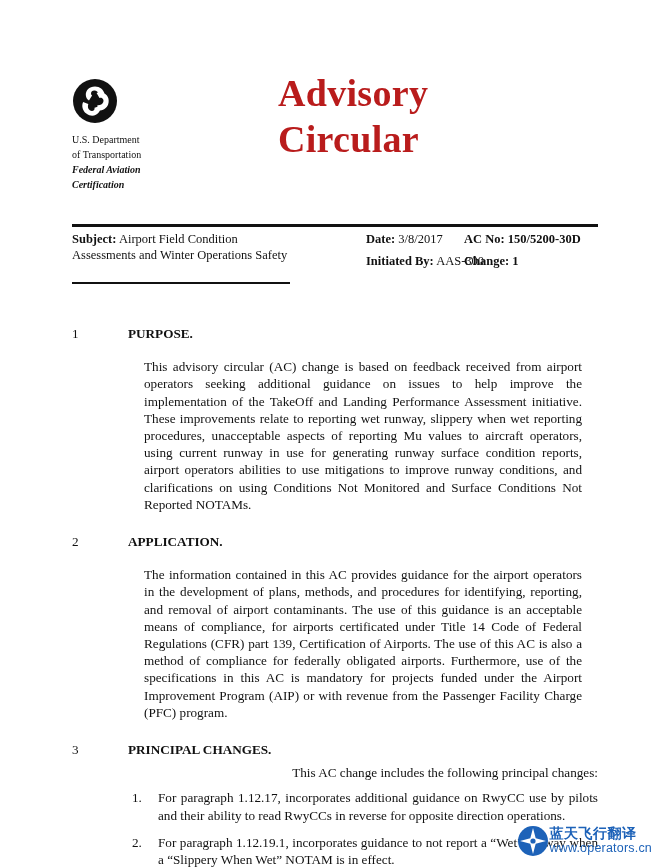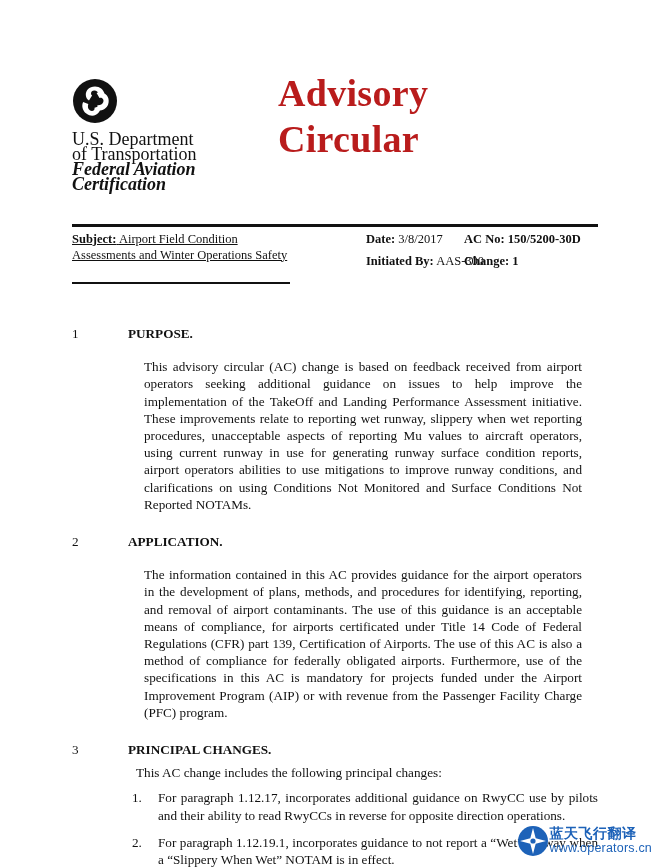--- a/index.html
+++ b/index.html
@@ -39,21 +39,21 @@
     height: 46px;
   }
   .dot-seal svg { display: block; }
 
   .dot-text {
     position: absolute;
     left: 0;
     top: 62px;
     width: 170px;
     font-family: "Liberation Serif", serif;
-    font-size: 18px;
+    font-size: 10px;
     line-height: 15px;
     color: #111;
   }
   .dot-text .bold { font-weight: bold; font-style: italic; }
 
   .ac-title {
     position: absolute;
     right: 0;
     top: 0;
     width: 320px;
@@ -83,21 +83,20 @@
     width: 526px;
     height: 50px;
     font-size: 12.5px;
     line-height: 15.5px;
   }
   .col-subject {
     position: absolute;
     left: 0;
     top: 0;
     width: 218px;
-    text-decoration: underline;
   }
   .col-date {
     position: absolute;
     left: 262px;
     top: 0;
     width: 130px;
     margin-left: 32px;
   }
   .col-acno {
     position: absolute;
@@ -141,21 +140,22 @@
   }
   .sec-head {
     font-weight: bold;
     margin-bottom: 6px;
   }
   .sec-para {
     text-align: justify;
     margin: 16px;
   }
   .sec-intro {
-    margin: 0 0 8px 8px;
+    margin: 0 0 8px 16px;
+    text-align: right;
   }
   .numlist {
     margin: 0;
     padding: 0;
     list-style: none;
   }
   .numlist li {
     position: relative;
     padding-left: 30px;
     margin-bottom: 10px;

